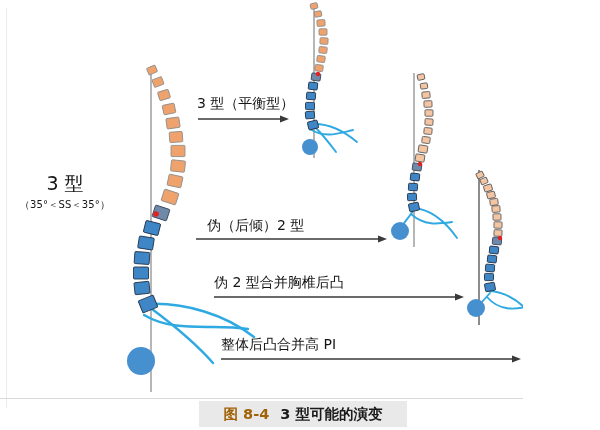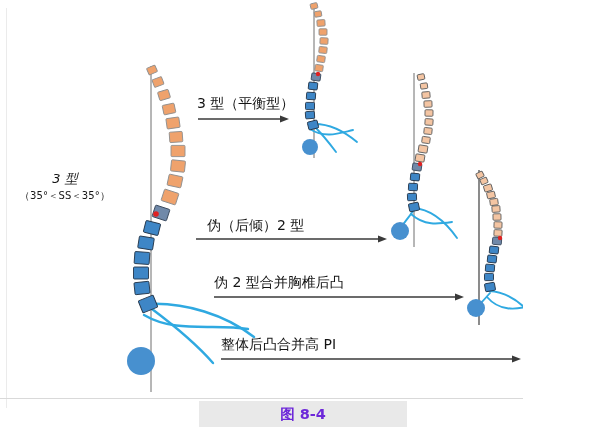--- a/index.html
+++ b/index.html
@@ -5,30 +5,30 @@
   html,body{margin:0;padding:0;background:#fff;}
   .canvas{
     position:relative;width:523px;height:430px;background:#fff;overflow:hidden;
     font-family:"DejaVu Sans","Liberation Sans",sans-serif;color:#111;
   }
   #figure-svg{position:absolute;left:0;top:0;}
   .main-label{
     position:absolute;left:2px;top:170px;width:126px;text-align:center;
     line-height:1.45;color:#151515;
   }
-  .main-label .l1{font-size:13px;font-style:italic;}
+  .main-label .l1{font-size:19px;}
   .main-label .l2{font-size:10px;letter-spacing:0.2px;}
   .edge-v{position:absolute;left:6px;top:8px;width:1px;height:400px;background:rgba(0,0,0,0.08);}
   .edge-h{position:absolute;left:0px;top:398px;width:600px;height:1px;background:#d9d9d9;}
   .caption-bar{
     position:absolute;left:199px;top:401px;width:208px;height:26px;
     background:#e9e9e9;display:flex;align-items:center;justify-content:center;gap:11px;
     font-size:14.5px;font-weight:bold;
   }
-  .cap-tag{color:#6d28d9;}
+  .cap-tag{color:#a16207;}
   .cap-title{color:#1a1a1a;}
   svg text{font-family:"DejaVu Sans","Liberation Sans",sans-serif;}
 </style>
 </head>
 <body>
 
 <div class="canvas">
   <svg id="figure-svg" width="600" height="430" viewBox="0 0 600 430">
       <g>
         <line x1="151" y1="66" x2="151" y2="392" stroke="#6f6f6f" stroke-width="1"></line>
@@ -176,14 +176,15 @@
   <div class="main-label">
     <div class="l1">3 型</div>
     <div class="l2">（35°＜SS＜35°）</div>
   </div>
 
   <div class="edge-v"></div>
   <div class="edge-h"></div>
 
   <div class="caption-bar">
     <span class="cap-tag">图 8-4</span>
+    <span class="cap-title">3 型可能的演变</span>
   </div>
 </div>
 
 </body></html>

